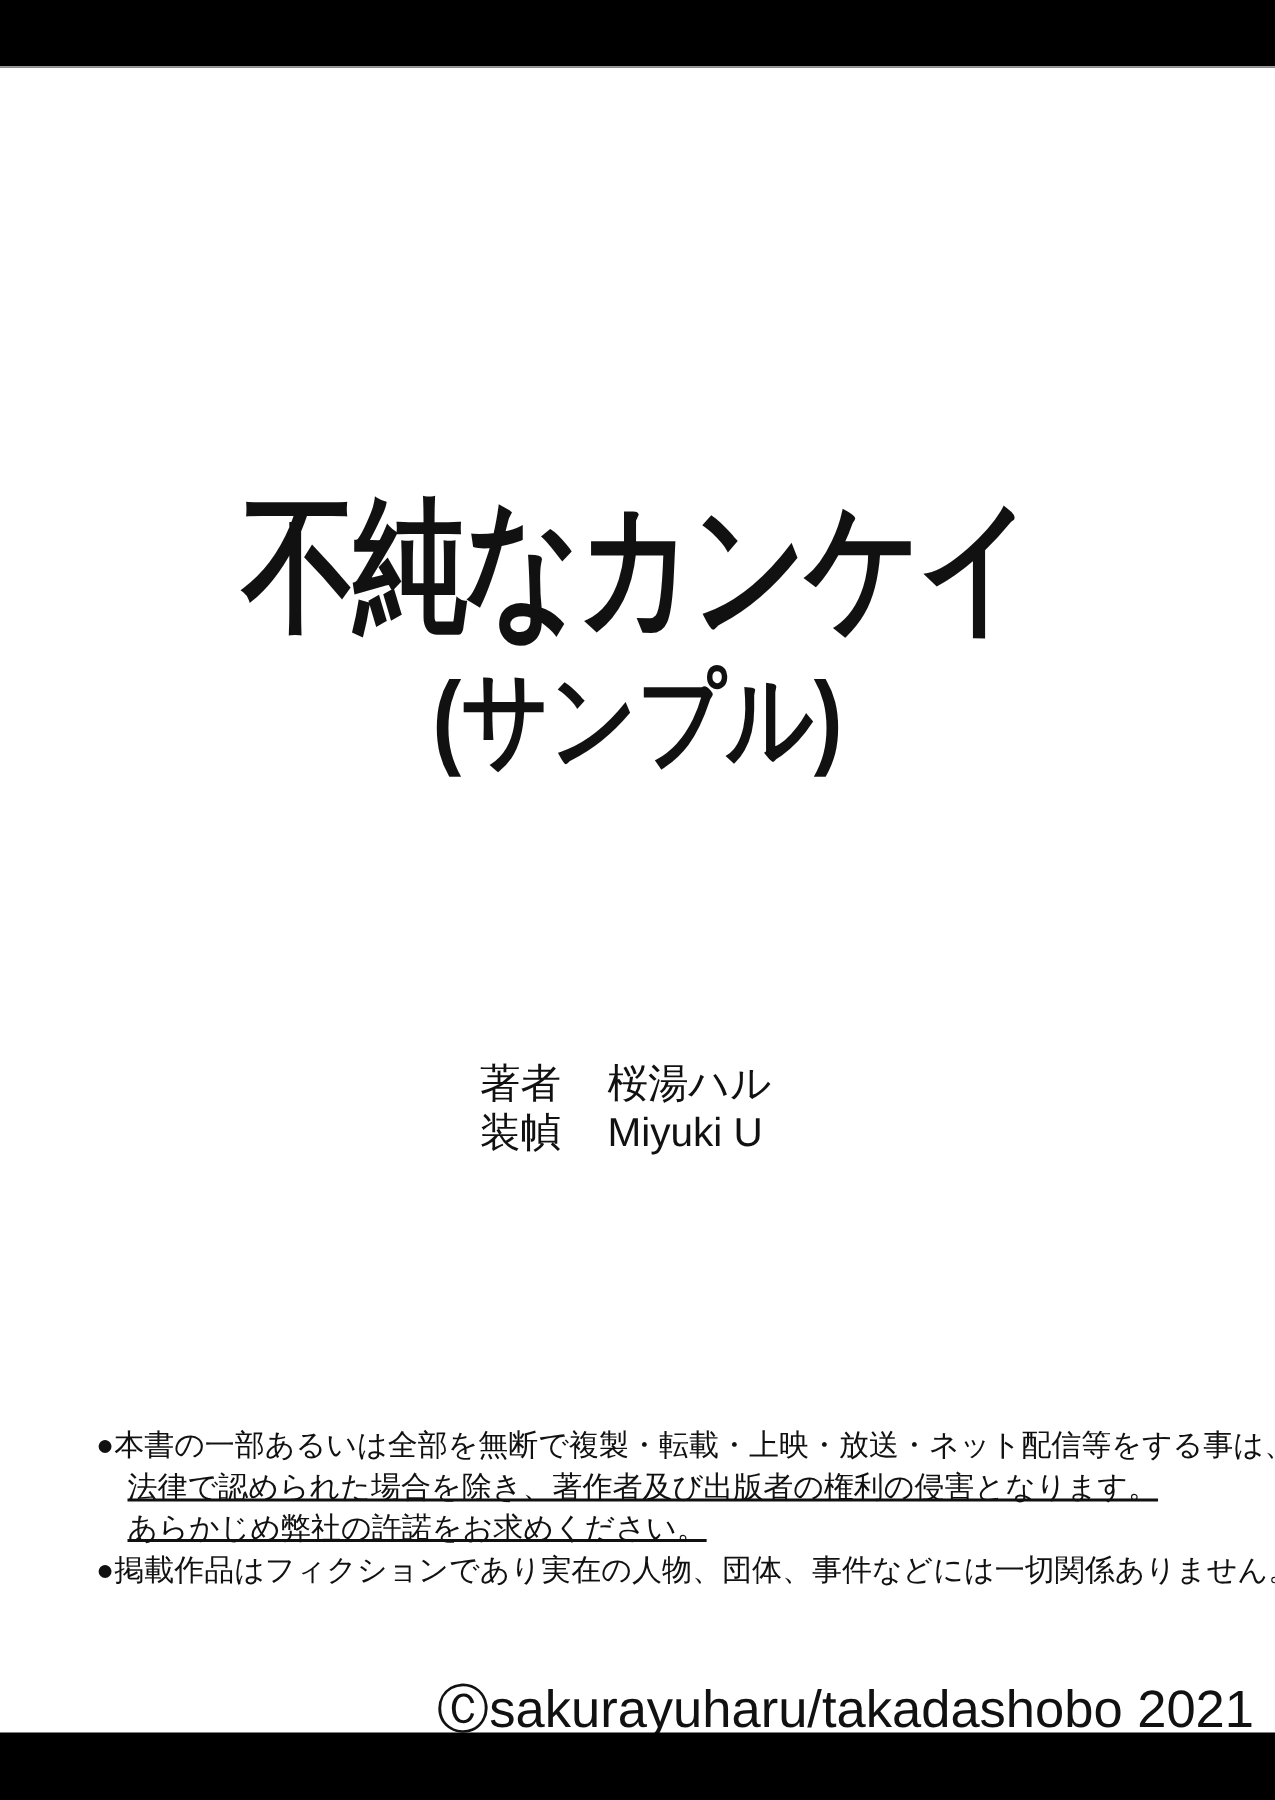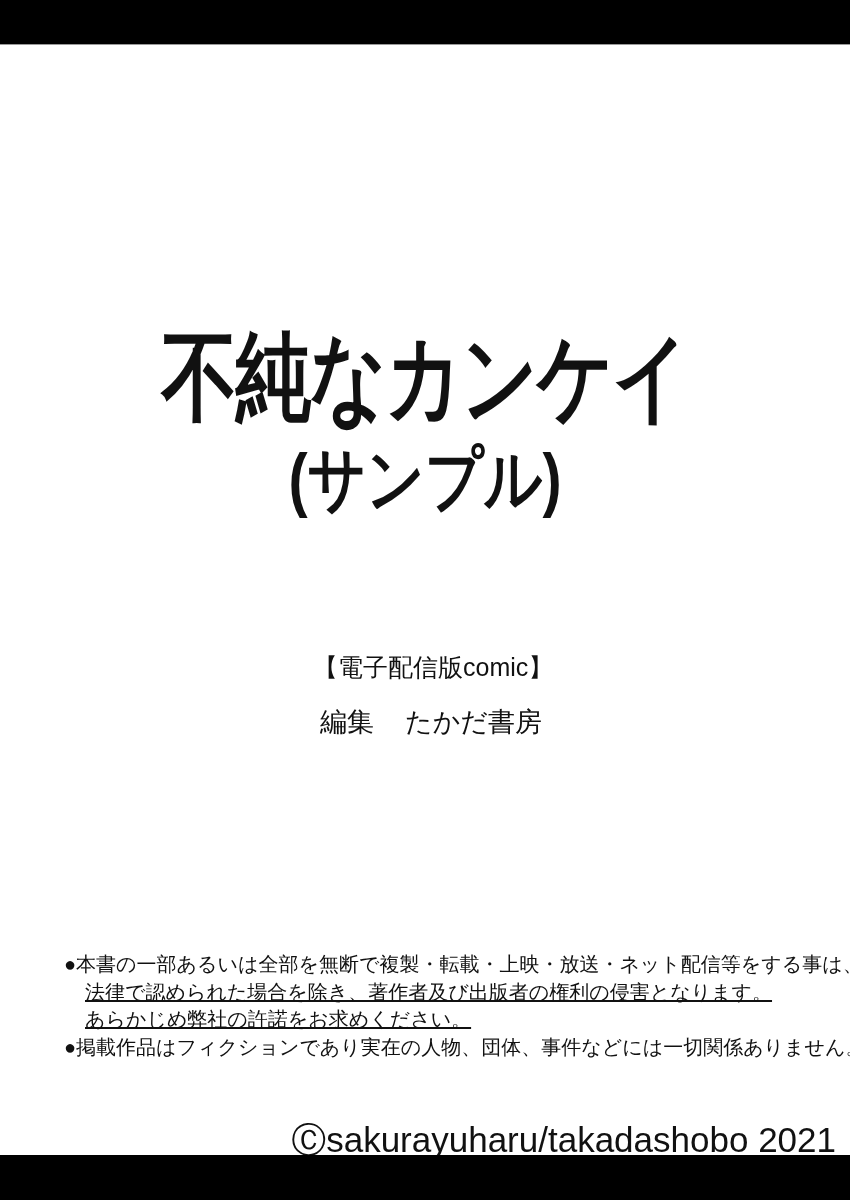--- a/index.html
+++ b/index.html
@@ -115,26 +115,29 @@
 <body>
 
 <div class="page">
 
   <div class="bar top"></div>
 
   <h1 class="title">不純なカンケイ</h1>
 
   <div class="subtitle">(サンプル)</div>
 
-  <div class="edition">【電子配信版comic】</div>
 
   <div class="credits">
     <div class="credit-row">
-      <span class="credit-label">編集</span>
-      <span class="credit-value">たかだ書房</span>
+      <span class="credit-label">著者</span>
+      <span class="credit-value">桜湯ハル</span>
+    </div>
+    <div class="credit-row">
+      <span class="credit-label">装幀</span>
+      <span class="credit-value">Miyuki U</span>
     </div>
   </div>
 
   <div class="legal">
     <div class="legal-item">
       <div class="legal-line first"><span class="bullet">●</span><span>本書の一部あるいは全部を無断で複製・転載・上映・放送・ネット配信等をする事は、</span></div>
       <div class="legal-line cont">法律で認められた場合を除き、著作者及び出版者の権利の侵害となります。</div>
       <div class="legal-line cont">あらかじめ弊社の許諾をお求めください。</div>
     </div>
     <div class="legal-item">

